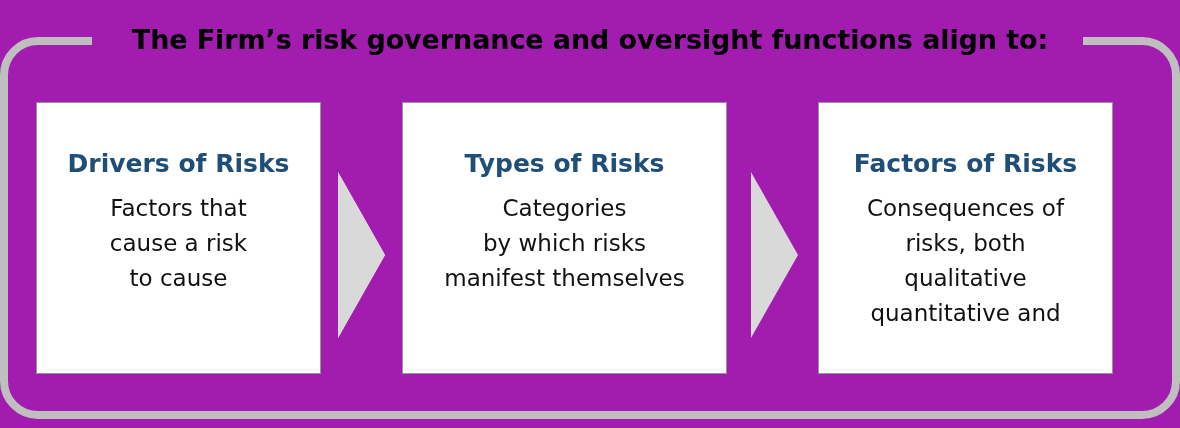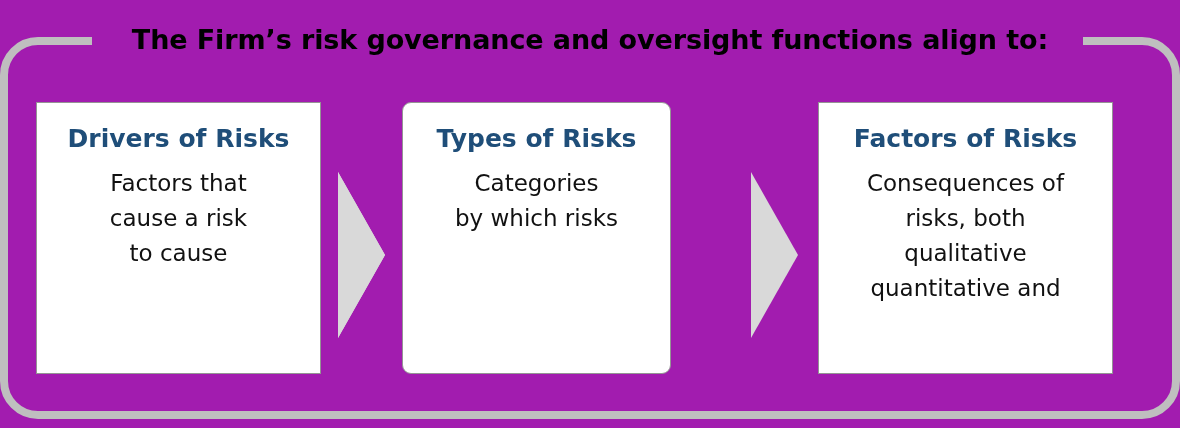--- a/index.html
+++ b/index.html
@@ -48,24 +48,24 @@
 
   
   .stage-box {
     position: absolute;
     top: 102px;
     height: 272px;
     background: #ffffff;
     border: 1px solid #949494;
     box-sizing: border-box;
     text-align: center;
-    padding-top: 21px;
+    padding-top: 46px;
   }
   #box-drivers  { left: 36px;  width: 285px; }
-  #box-types    { left: 402px; width: 269px; border-radius: 9px; }
+  #box-types    { left: 402px; width: 325px; }
   #box-impacts  { left: 818px; width: 295px; }
 
   .stage-heading {
     font-size: 25px;
     font-weight: bold;
     color: #1f4e79;
     line-height: 30px;
     margin: 0 0 12px 0;
     white-space: nowrap;
   }
@@ -121,20 +121,21 @@
   <svg class="arrow-svg" id="arrow-1" viewBox="0 0 52 170" xmlns="http://www.w3.org/2000/svg" preserveAspectRatio="none">
     <polygon points="3,2 50,85 3,168 3,152 32,85 3,18" fill="#d9d9d9"></polygon>
     <polygon points="3,2 50,85 3,168" fill="#d9d9d9"></polygon>
   </svg>
 
   <div class="stage-box" id="box-types">
     <div class="stage-heading">Types of Risks</div>
     <div class="stage-body">
       <span class="line">Categories</span>
       <span class="line">by which risks</span>
+      <span class="line">manifest themselves</span>
     </div>
   </div>
 
   <svg class="arrow-svg" id="arrow-2" viewBox="0 0 52 170" xmlns="http://www.w3.org/2000/svg" preserveAspectRatio="none">
     <polygon points="3,2 50,85 3,168" fill="#d9d9d9"></polygon>
   </svg>
 
   <div class="stage-box" id="box-impacts">
     <div class="stage-heading">Factors of Risks</div>
     <div class="stage-body">

